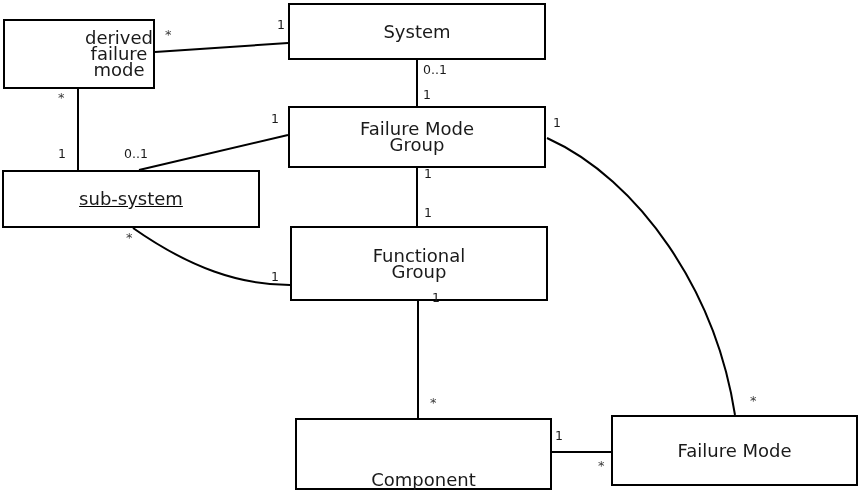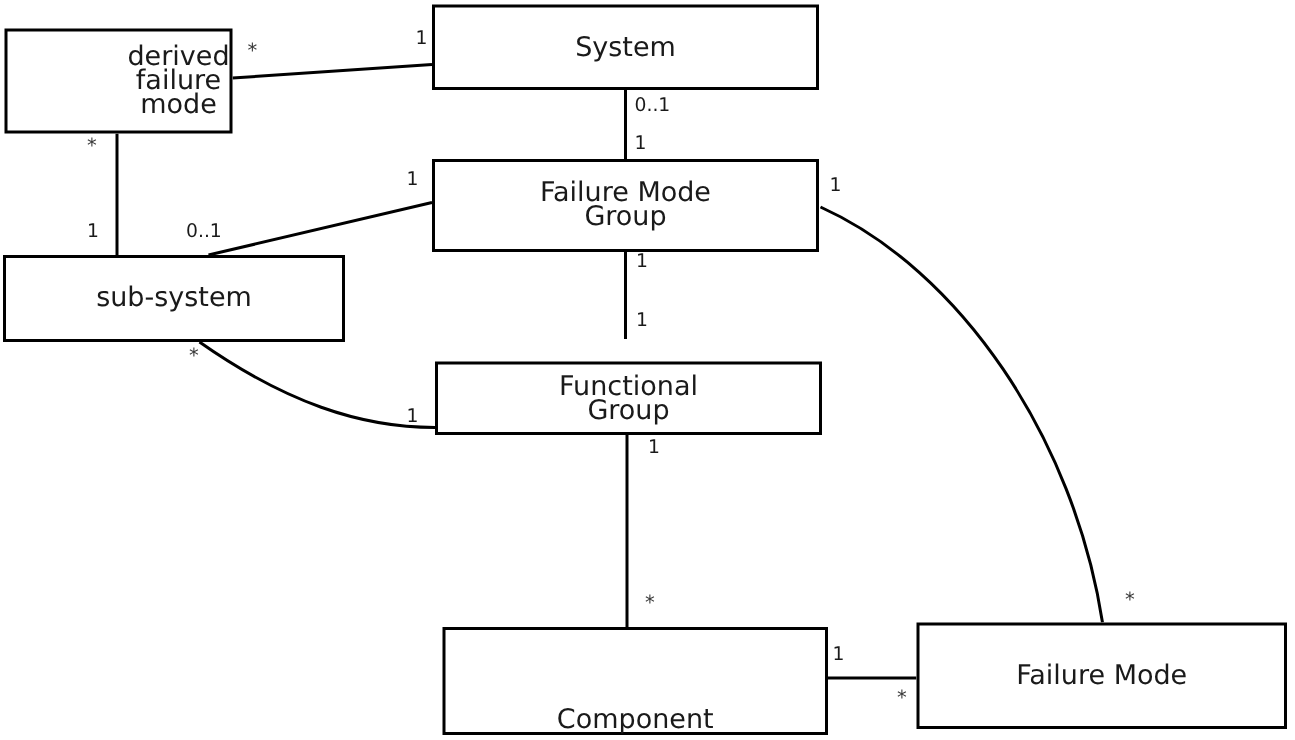--- a/index.html
+++ b/index.html
@@ -78,24 +78,24 @@
 failure
 mode</div>
       </div>
       <div class="node" style="left: 288px; top: 3px; width: 258px; height: 57px;">
         <div class="node-label">System</div>
       </div>
       <div class="node" style="left: 288px; top: 106px; width: 258px; height: 62px;">
         <div class="node-label">Failure Mode
 Group</div>
       </div>
-      <div class="node" style="left: 2px; top: 170px; width: 228px; height: 58px;">
+      <div class="node" style="left: 2px; top: 170px; width: 258px; height: 58px; text-decoration: underline;">
         <div class="node-label">sub-system</div>
       </div>
-      <div class="node" style="left: 290px; top: 226px; width: 258px; height: 49px; margin-top: 15px;">
+      <div class="node" style="left: 290px; top: 226px; width: 258px; height: 75px;">
         <div class="node-label">Functional
 Group</div>
       </div>
       <div class="node" style="left: 295px; top: 418px; width: 257px; height: 72px; align-items: flex-end;">
         <div class="node-label">Component</div>
       </div>
       <div class="node" style="left: 611px; top: 415px; width: 247px; height: 71px;">
         <div class="node-label">Failure Mode</div>
       </div>
     </div>

